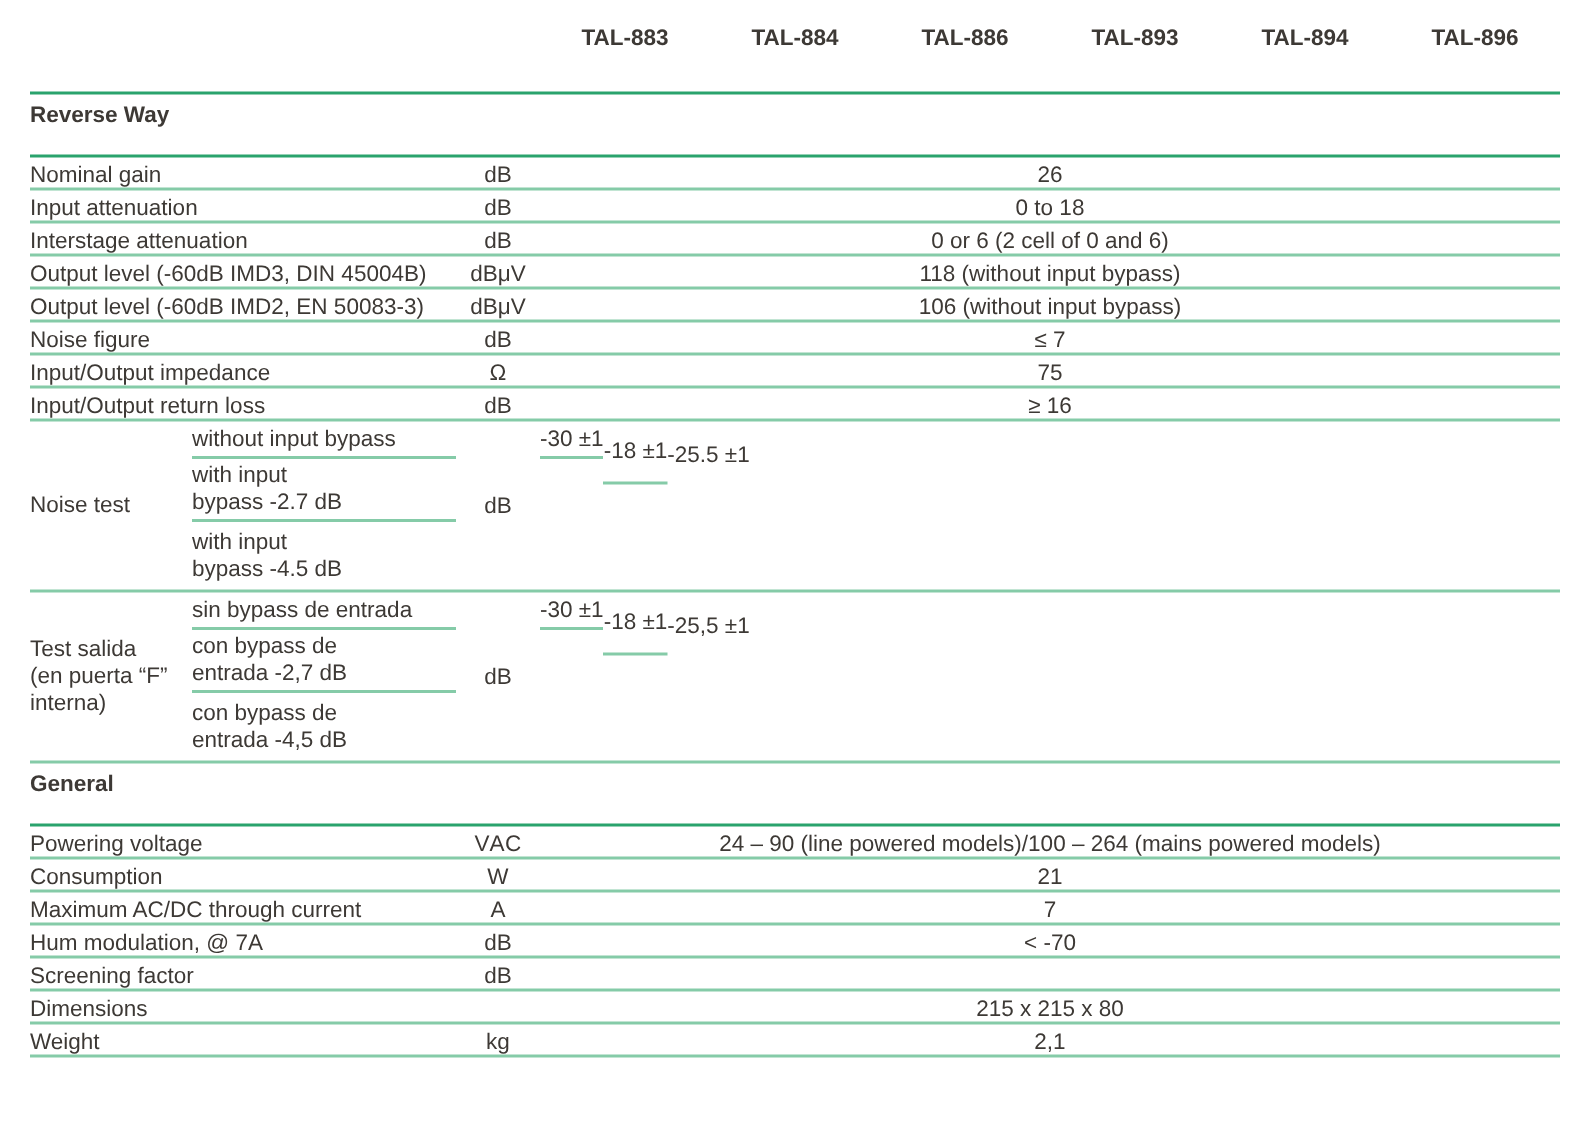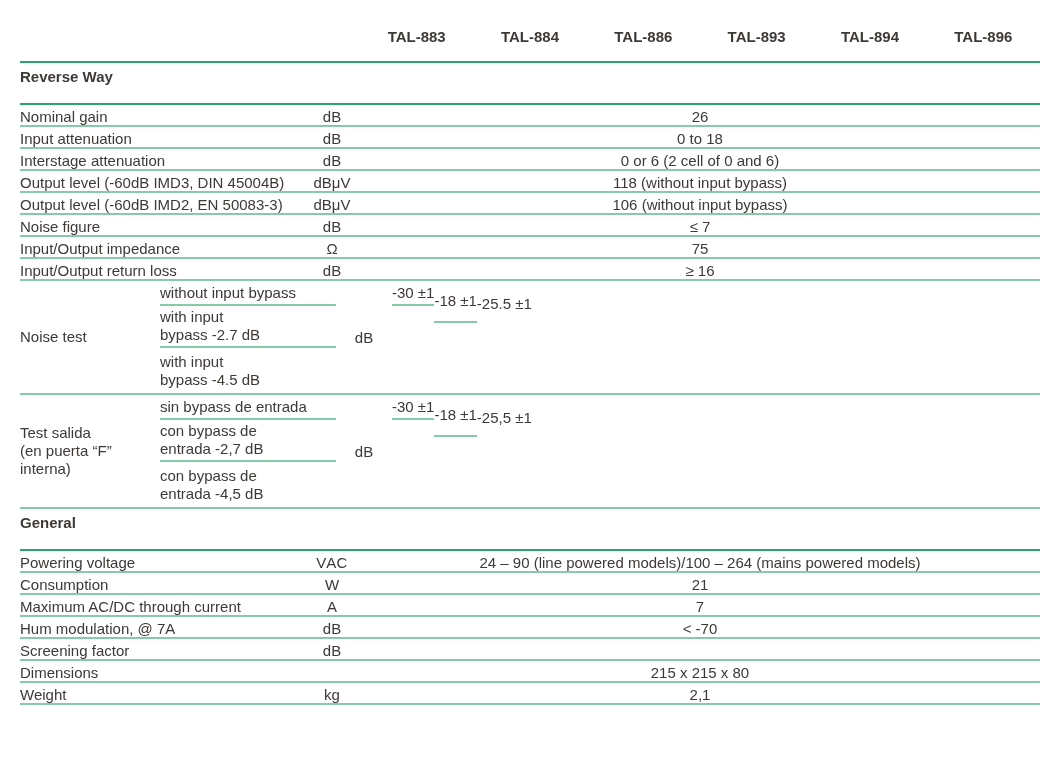--- a/index.html
+++ b/index.html
@@ -11,21 +11,21 @@
   .page{
     width:1060px;height:757px;box-sizing:border-box;
     padding:0 20px;background:#ffffff;
     font-family:"Liberation Sans", sans-serif;
     font-size:15px;color:var(--txt);
     overflow:hidden;
   }
   
   .header-row{
     display:flex;height:63px;box-sizing:border-box;
-    padding-top:28px;border-bottom:2px solid var(--gdark);
+    padding-top:17px;border-bottom:2px solid var(--gdark);
   }
   .header-spacer{width:340px;}
   .models{flex:1;display:flex;}
   .model-col{flex:1;text-align:center;font-weight:bold;}
 
   
   .section-title{
     height:42px;box-sizing:border-box;display:flex;align-items:flex-end;
     padding-bottom:18px;border-bottom:2px solid var(--gdark);
     font-weight:bold;
@@ -43,21 +43,21 @@
 
   
   .group{
     display:flex;box-sizing:border-box;
     border-bottom:2px solid var(--glight);
   }
   .g-label{
     width:108px;display:flex;align-items:center;
     white-space:pre-line;line-height:18px;
   }
-  .g-sublabels{width:176px;display:flex;flex-direction:column;margin-left:32px;}
+  .g-sublabels{width:176px;display:flex;flex-direction:column;}
   .g-unit{width:56px;display:flex;align-items:center;justify-content:center;}
   .g-values{flex:1;display:flex;flex-direction:row;}
   .subcell{
     box-sizing:border-box;display:flex;align-items:center;
     white-space:pre-line;line-height:18px;
   }
   .g-values .subcell{justify-content:center;}
   .g-sublabels .subcell:nth-child(1),.g-values .subcell:nth-child(1){height:25px;}
   .g-sublabels .subcell:nth-child(2),.g-values .subcell:nth-child(2){height:42px;}
   .g-sublabels .subcell:nth-child(3),.g-values .subcell:nth-child(3){height:45px;}

